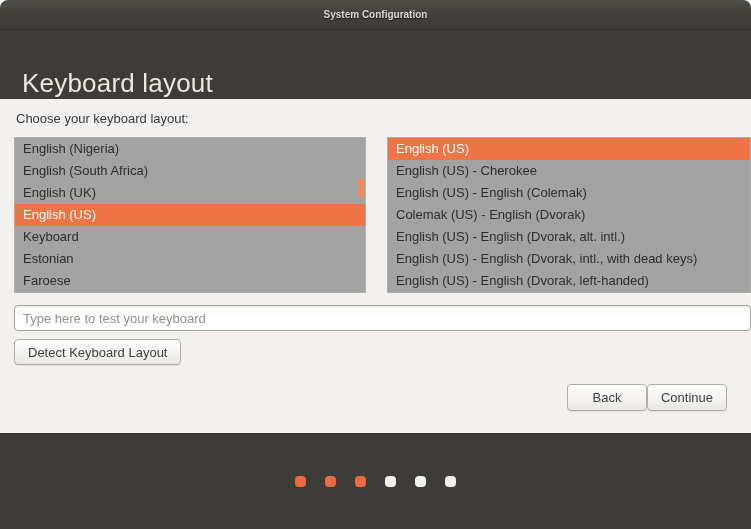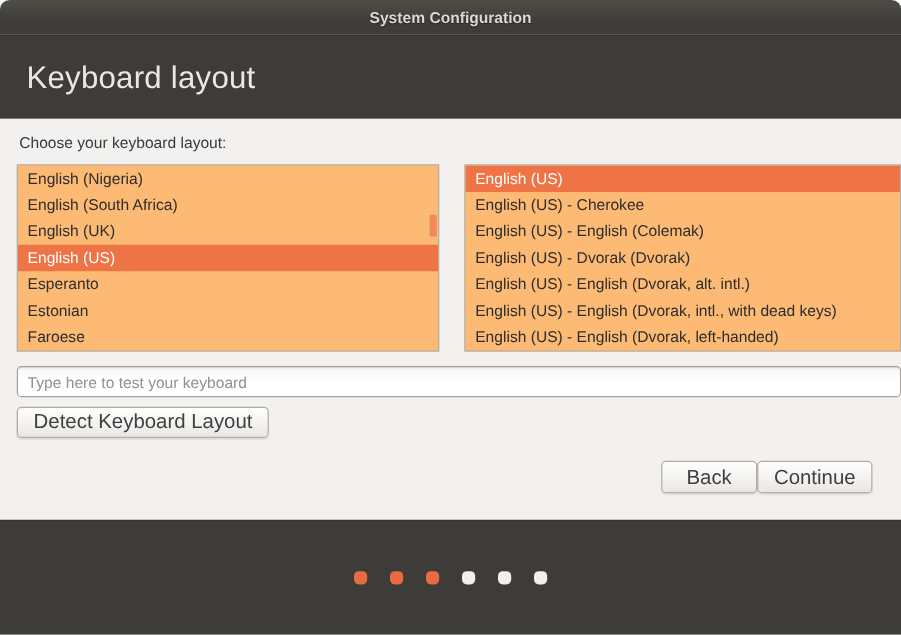--- a/index.html
+++ b/index.html
@@ -22,31 +22,31 @@
     height: 29px;
     flex: 0 0 29px;
     background: linear-gradient(to bottom, #4e4d47 0%, #403f3a 55%, #3d3c38 100%);
     border-bottom: 1px solid #32312d;
     display: flex;
     align-items: center;
     justify-content: center;
   }
   .titlebar-title {
     color: #dcd9d2;
-    font-size: 13px;
+    font-size: 10px;
     font-weight: bold;
     text-shadow: 0 1px 1px rgba(0,0,0,0.55);
   }
   
   .header {
     height: 69px;
     flex: 0 0 69px;
     background: var(--header-bg);
     display: flex;
-    align-items: center;
+    align-items: flex-end;
     padding-left: 22px;
   }
   .page-title {
     color: #ece8e0;
     font-size: 26px;
     font-weight: normal;
     letter-spacing: 0.2px;
   }
   
   .content {
@@ -59,21 +59,21 @@
   .choose-label {
     font-size: 13px;
     color: #3a3a3a;
     margin: 3px 0 11px 2px;
   }
   .lists {
     display: flex;
     gap: 21px;
   }
   .listbox {
-    background: #fdba74;
+    background: #a3a3a3;
     border: 1px solid #b3afa8;
     height: 154px;
     overflow: hidden;
     position: relative;
     box-sizing: content-box;
   }
   .listbox.left  { width: 350px; }
   .listbox.right { flex: 1; }
   .list-row {
     height: 22px;
@@ -112,21 +112,21 @@
     font-family: "Liberation Sans", "DejaVu Sans", sans-serif;
     outline: none;
     box-shadow: inset 0 1px 1px rgba(0,0,0,0.06);
   }
   .test-input::placeholder { color: #94908a; opacity: 1; }
   .btn {
     height: 26px;
     border: 1px solid #b1ada6;
     border-radius: 4px;
     background: linear-gradient(to bottom, #fefefd 0%, #f3f1ef 60%, #e9e7e3 100%);
-    font-size: 17px;
+    font-size: 13px;
     color: #3f3f3f;
     font-family: "Liberation Sans", "DejaVu Sans", sans-serif;
     box-shadow: 0 1px 1px rgba(0,0,0,0.08);
     padding: 0 13px;
   }
   .detect-btn { margin-top: 8px; }
   .nav-buttons {
     position: absolute;
     right: 24px;
     bottom: 22px;
@@ -171,29 +171,29 @@
   <div class="content">
     <div class="choose-label">Choose your keyboard layout:</div>
 
     <div class="lists">
       <div class="listbox left">
         <span class="scrollbar-thumb"></span>
       <div class="list-row">English (Nigeria)</div>
           <div class="list-row">English (South Africa)</div>
           <div class="list-row">English (UK)</div>
           <div class="list-row selected">English (US)</div>
-          <div class="list-row">Esperanto</div>
+          <div class="list-row">Keyboard</div>
           <div class="list-row">Estonian</div>
           <div class="list-row">Faroese</div>
         </div>
       <div class="listbox right">
           <div class="list-row selected">English (US)</div>
           <div class="list-row">English (US) - Cherokee</div>
           <div class="list-row">English (US) - English (Colemak)</div>
-          <div class="list-row">English (US) - Dvorak (Dvorak)</div>
+          <div class="list-row">Colemak (US) - English (Dvorak)</div>
           <div class="list-row">English (US) - English (Dvorak, alt. intl.)</div>
           <div class="list-row">English (US) - English (Dvorak, intl., with dead keys)</div>
           <div class="list-row">English (US) - English (Dvorak, left-handed)</div>
         </div>
     </div>
 
     <input class="test-input" type="text" placeholder="Type here to test your keyboard" style="">
 
     <button class="btn detect-btn">Detect Keyboard Layout</button>
 

